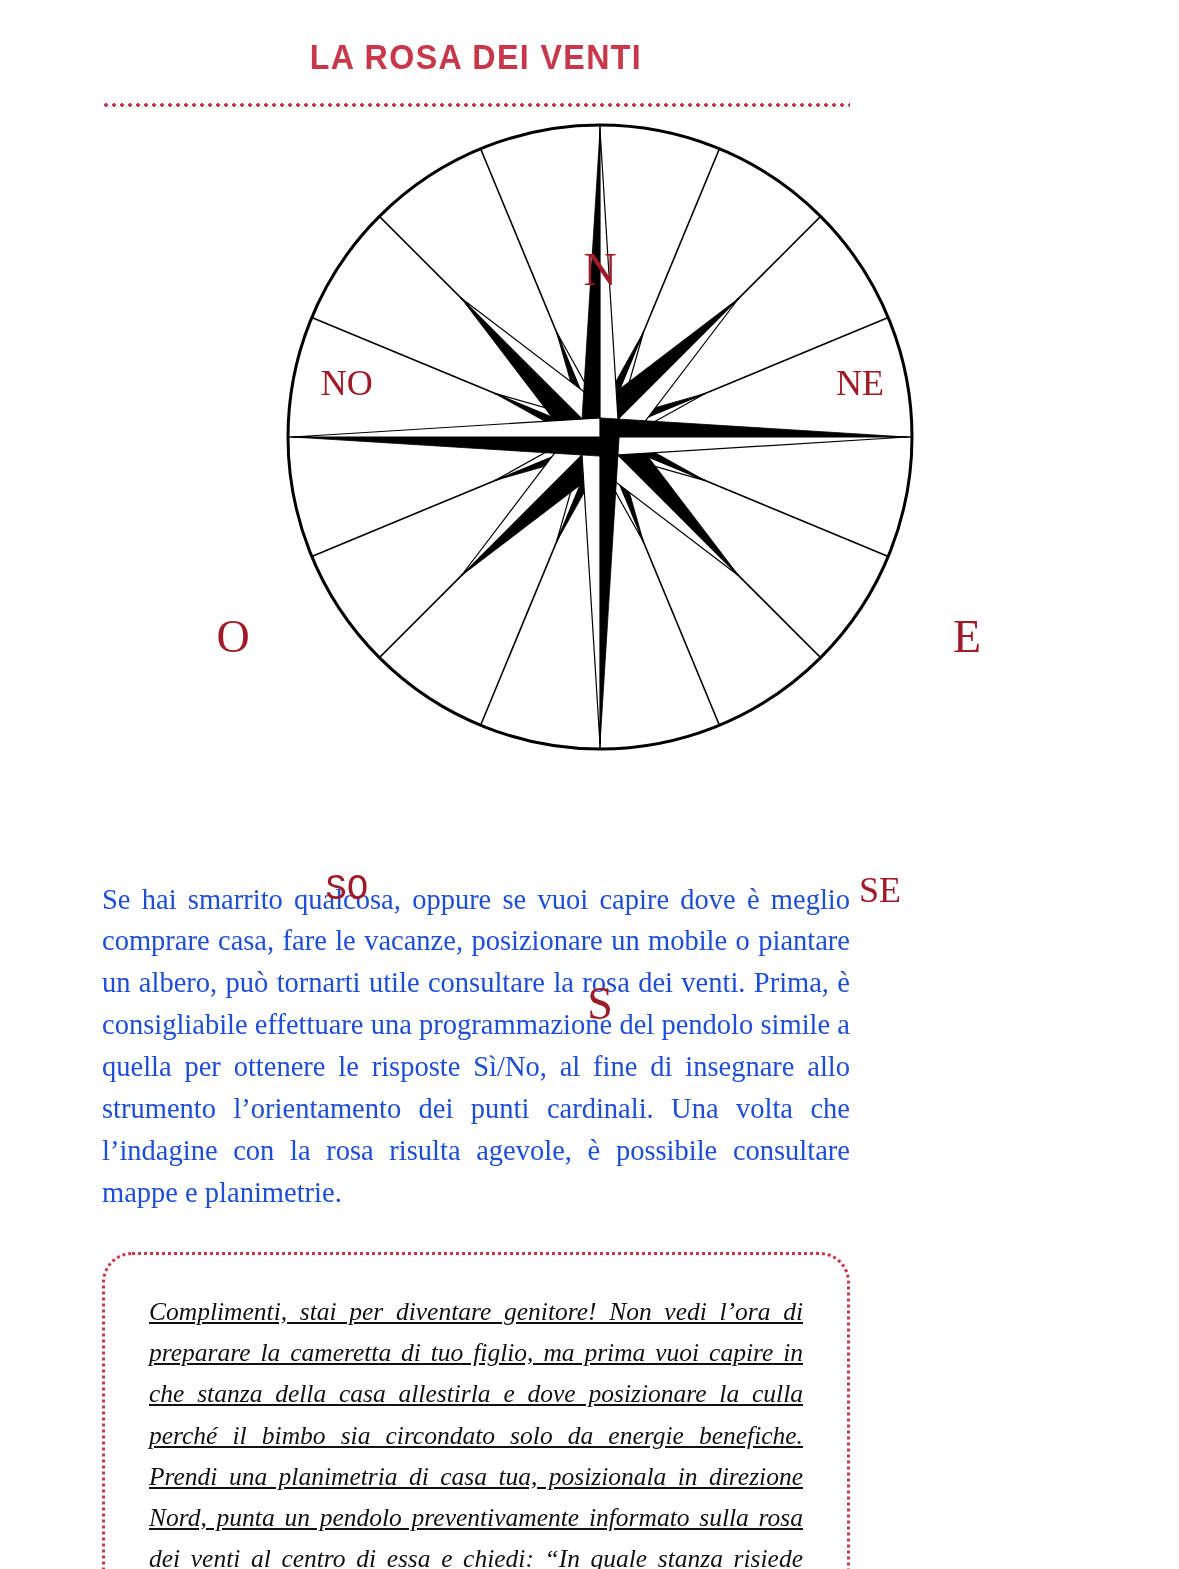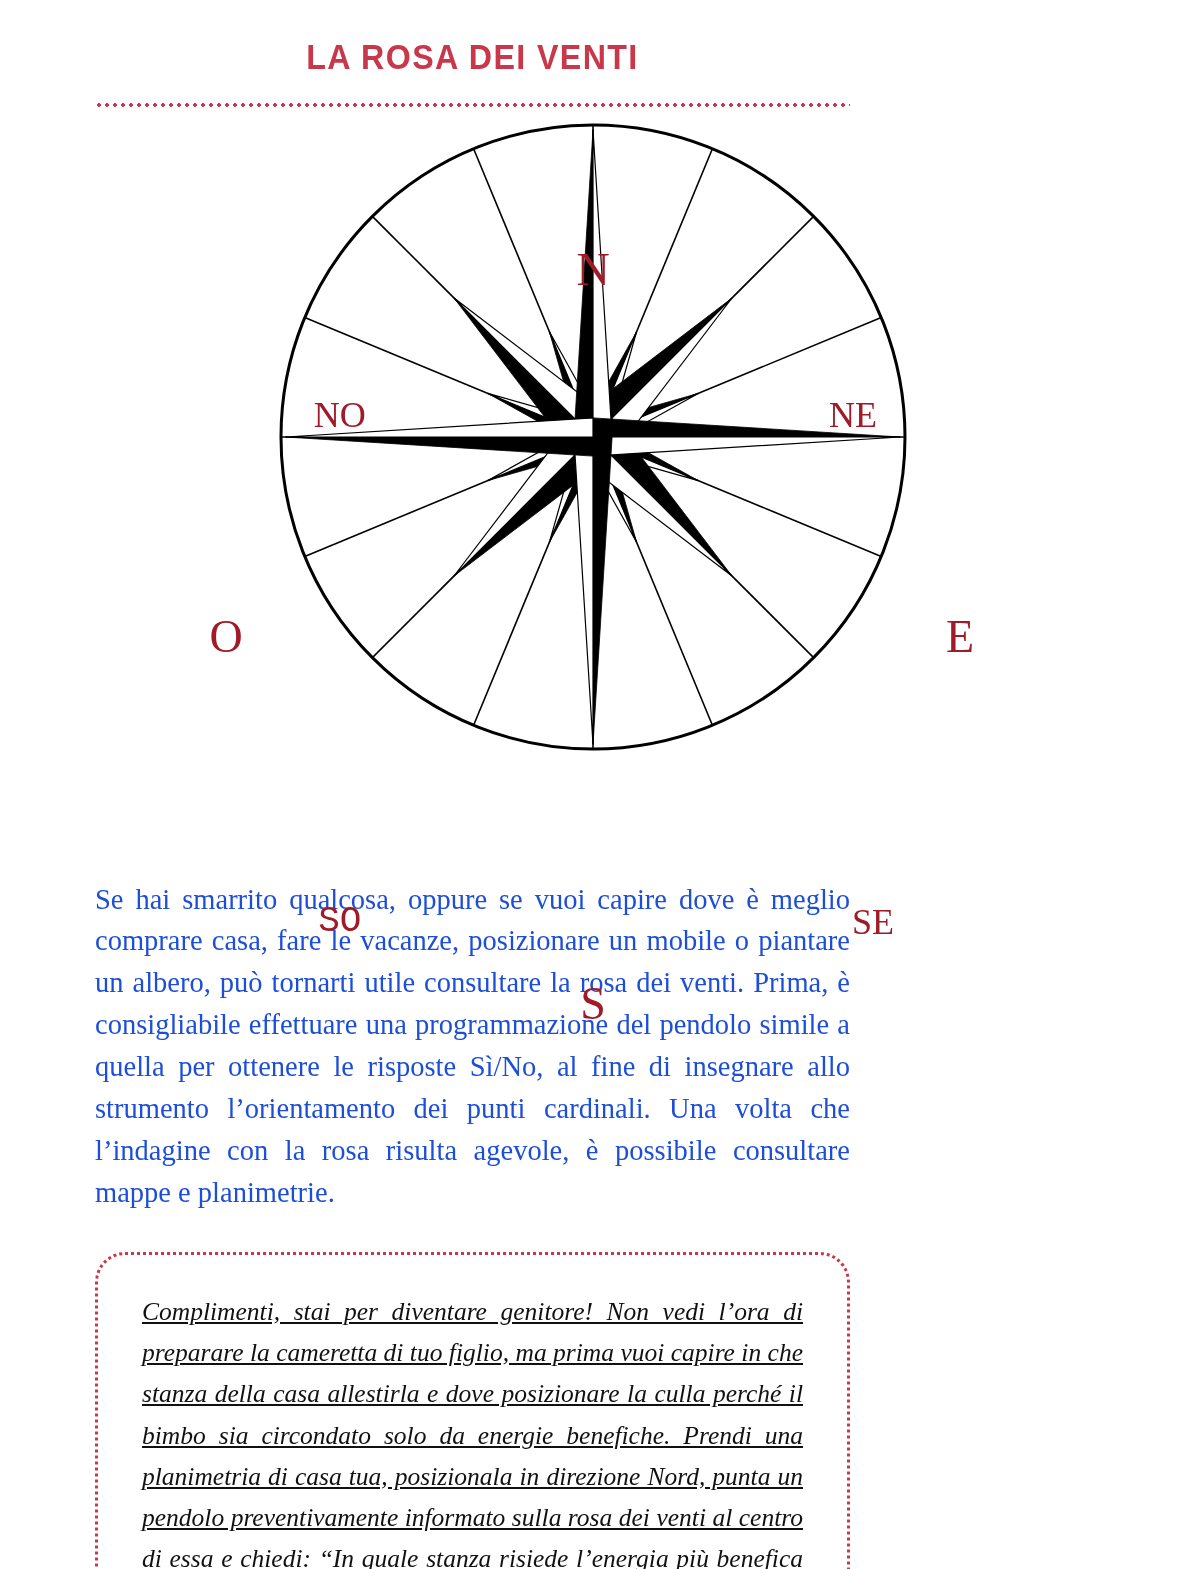--- a/index.html
+++ b/index.html
@@ -14,20 +14,21 @@
     font-family: "Liberation Serif", serif;
     color: #000000;
     position: relative;
   }
 
   .page {
     position: relative;
     width: 945px;
     height: 1569px;
     box-sizing: border-box;
+    padding-left: 7px;
   }
 
   
   .header {
     padding-top: 38px;
     text-align: center;
   }
   .page-title {
     font-family: "Liberation Sans", sans-serif;
     font-weight: bold;
@@ -62,21 +63,21 @@
   }
   .dir-label {
     position: absolute;
     font-family: "Liberation Serif", serif;
     color: #9E1B27;
     line-height: 1;
     white-space: nowrap;
     transform: translate(-50%, -50%);
   }
   .dir-cardinal { font-size: 46px; }
-  .dir-ordinal  { font-size: 36px; margin-top: 32px; }
+  .dir-ordinal  { font-size: 36px; }
 
   
   .body-text {
     margin: 0 95px 8px 95px;
     font-size: 28.5px;
     line-height: 1.47;
     text-align: justify;
     color: #1d4ed8;
   }
 

